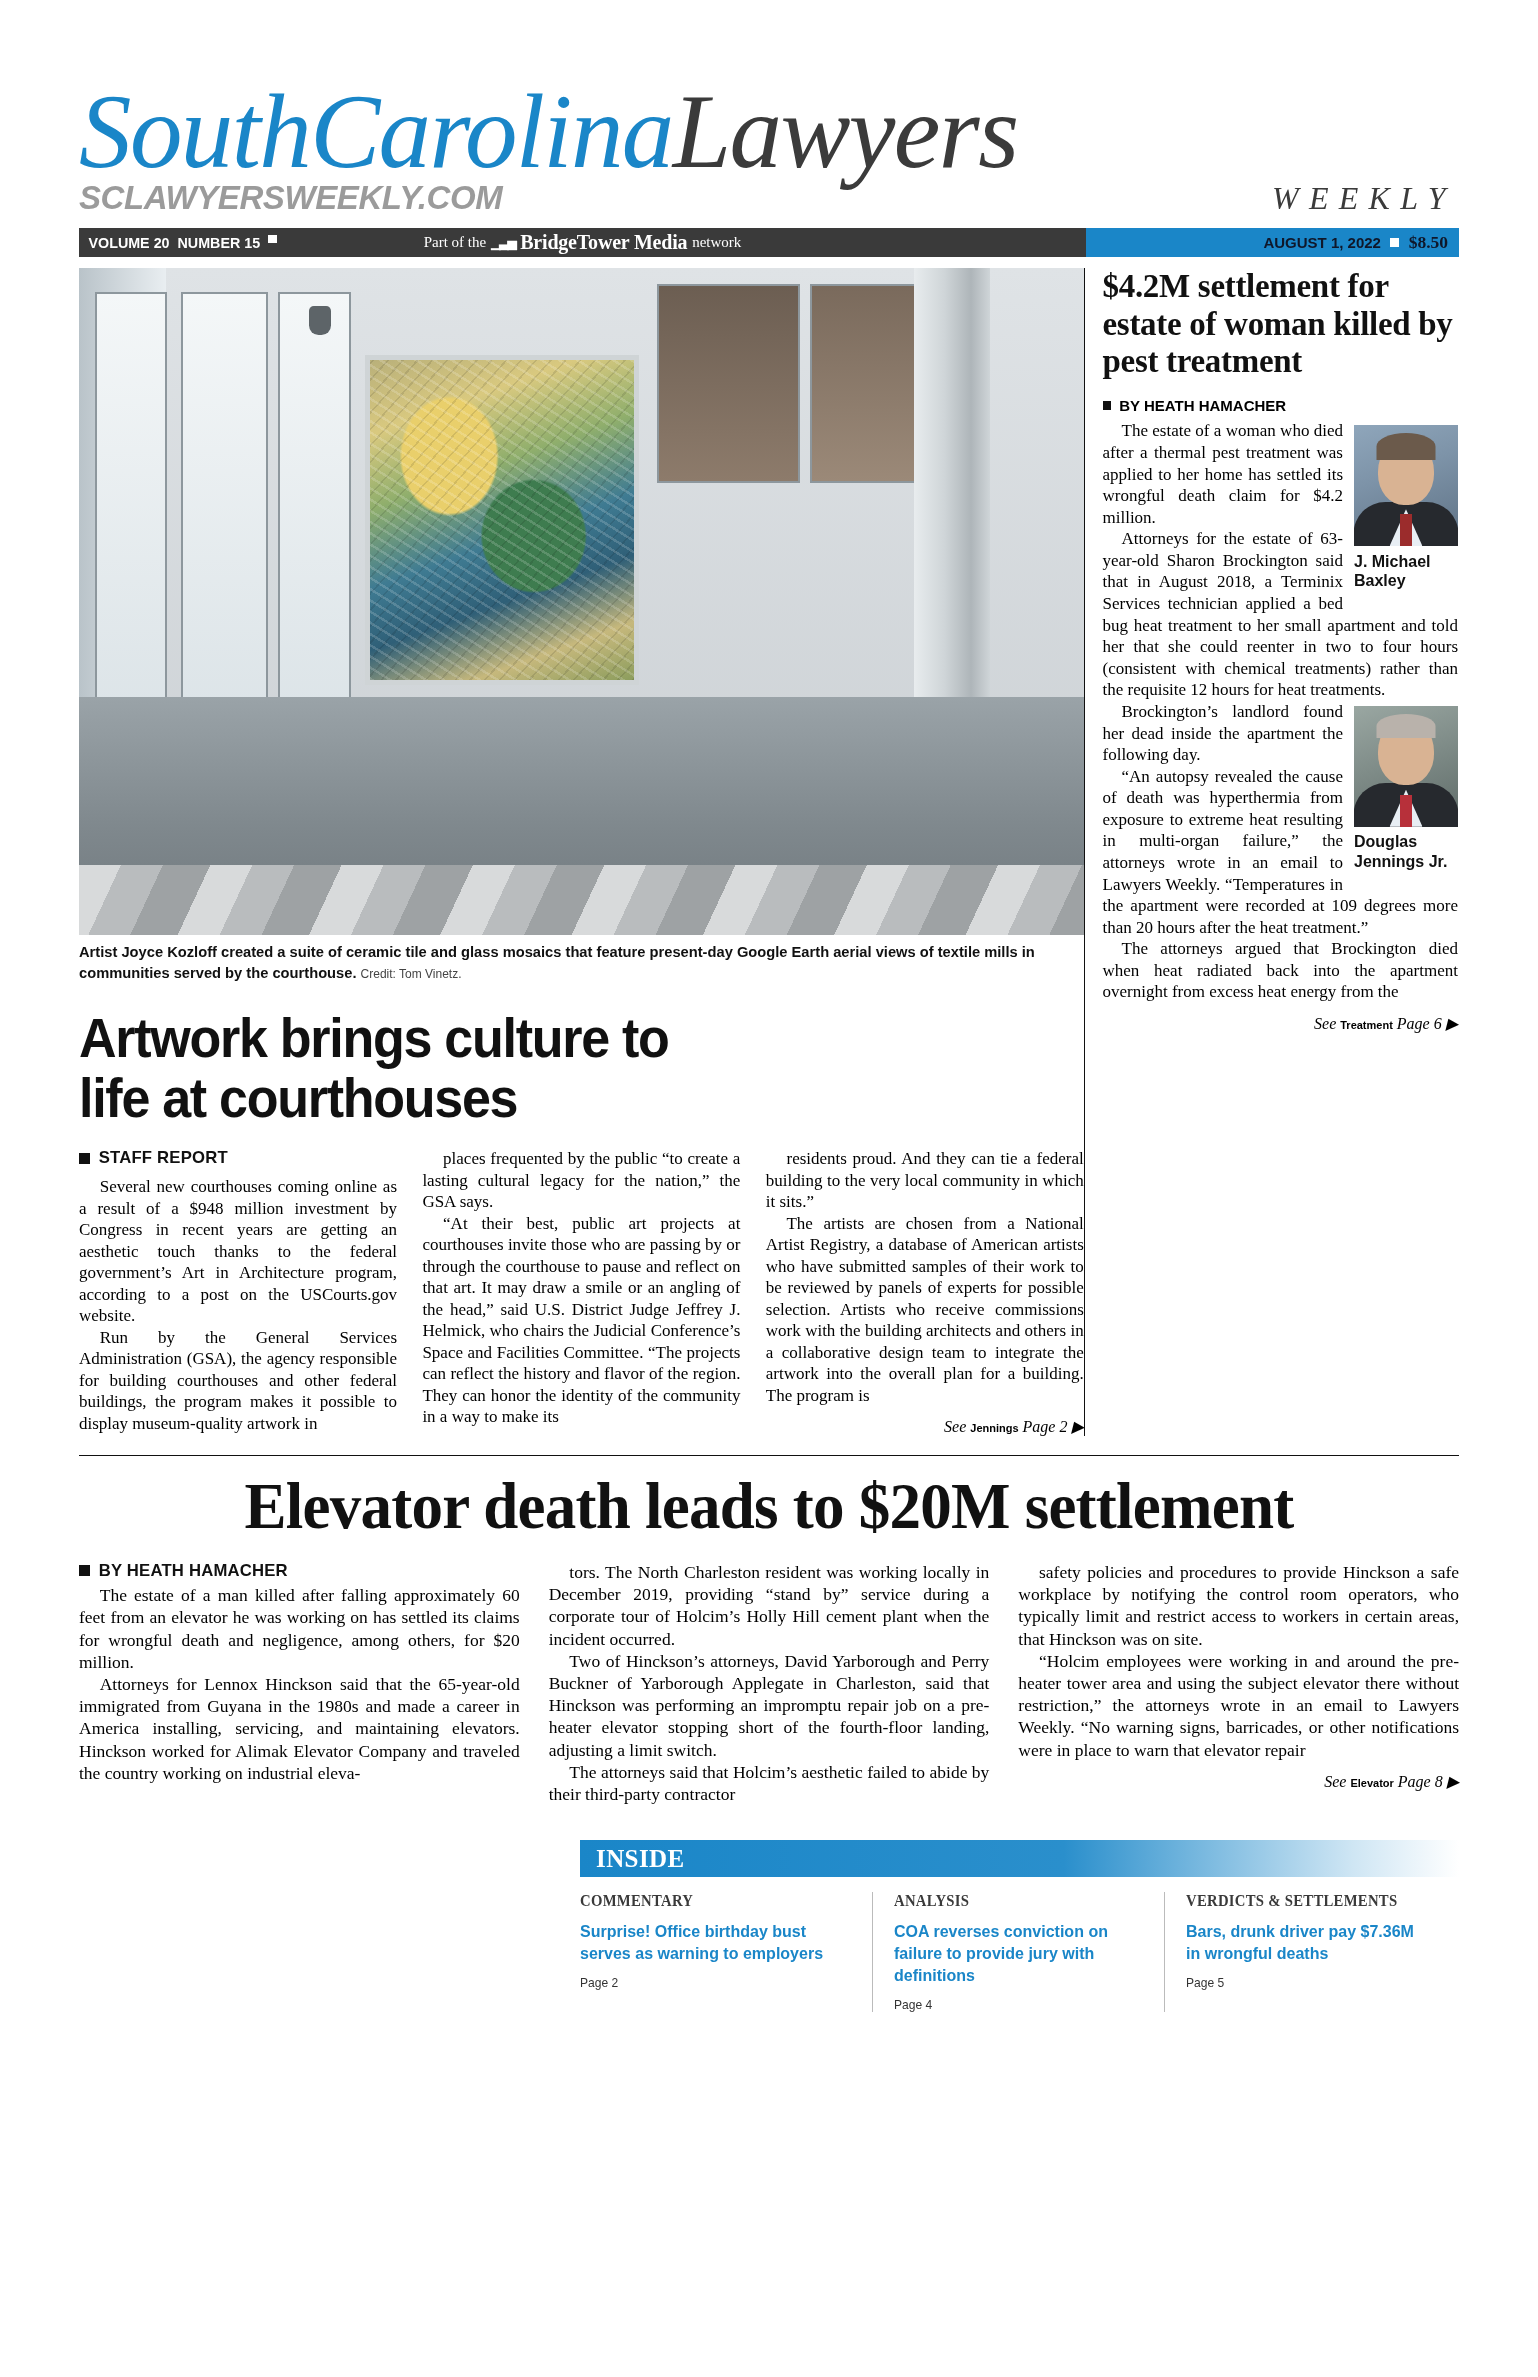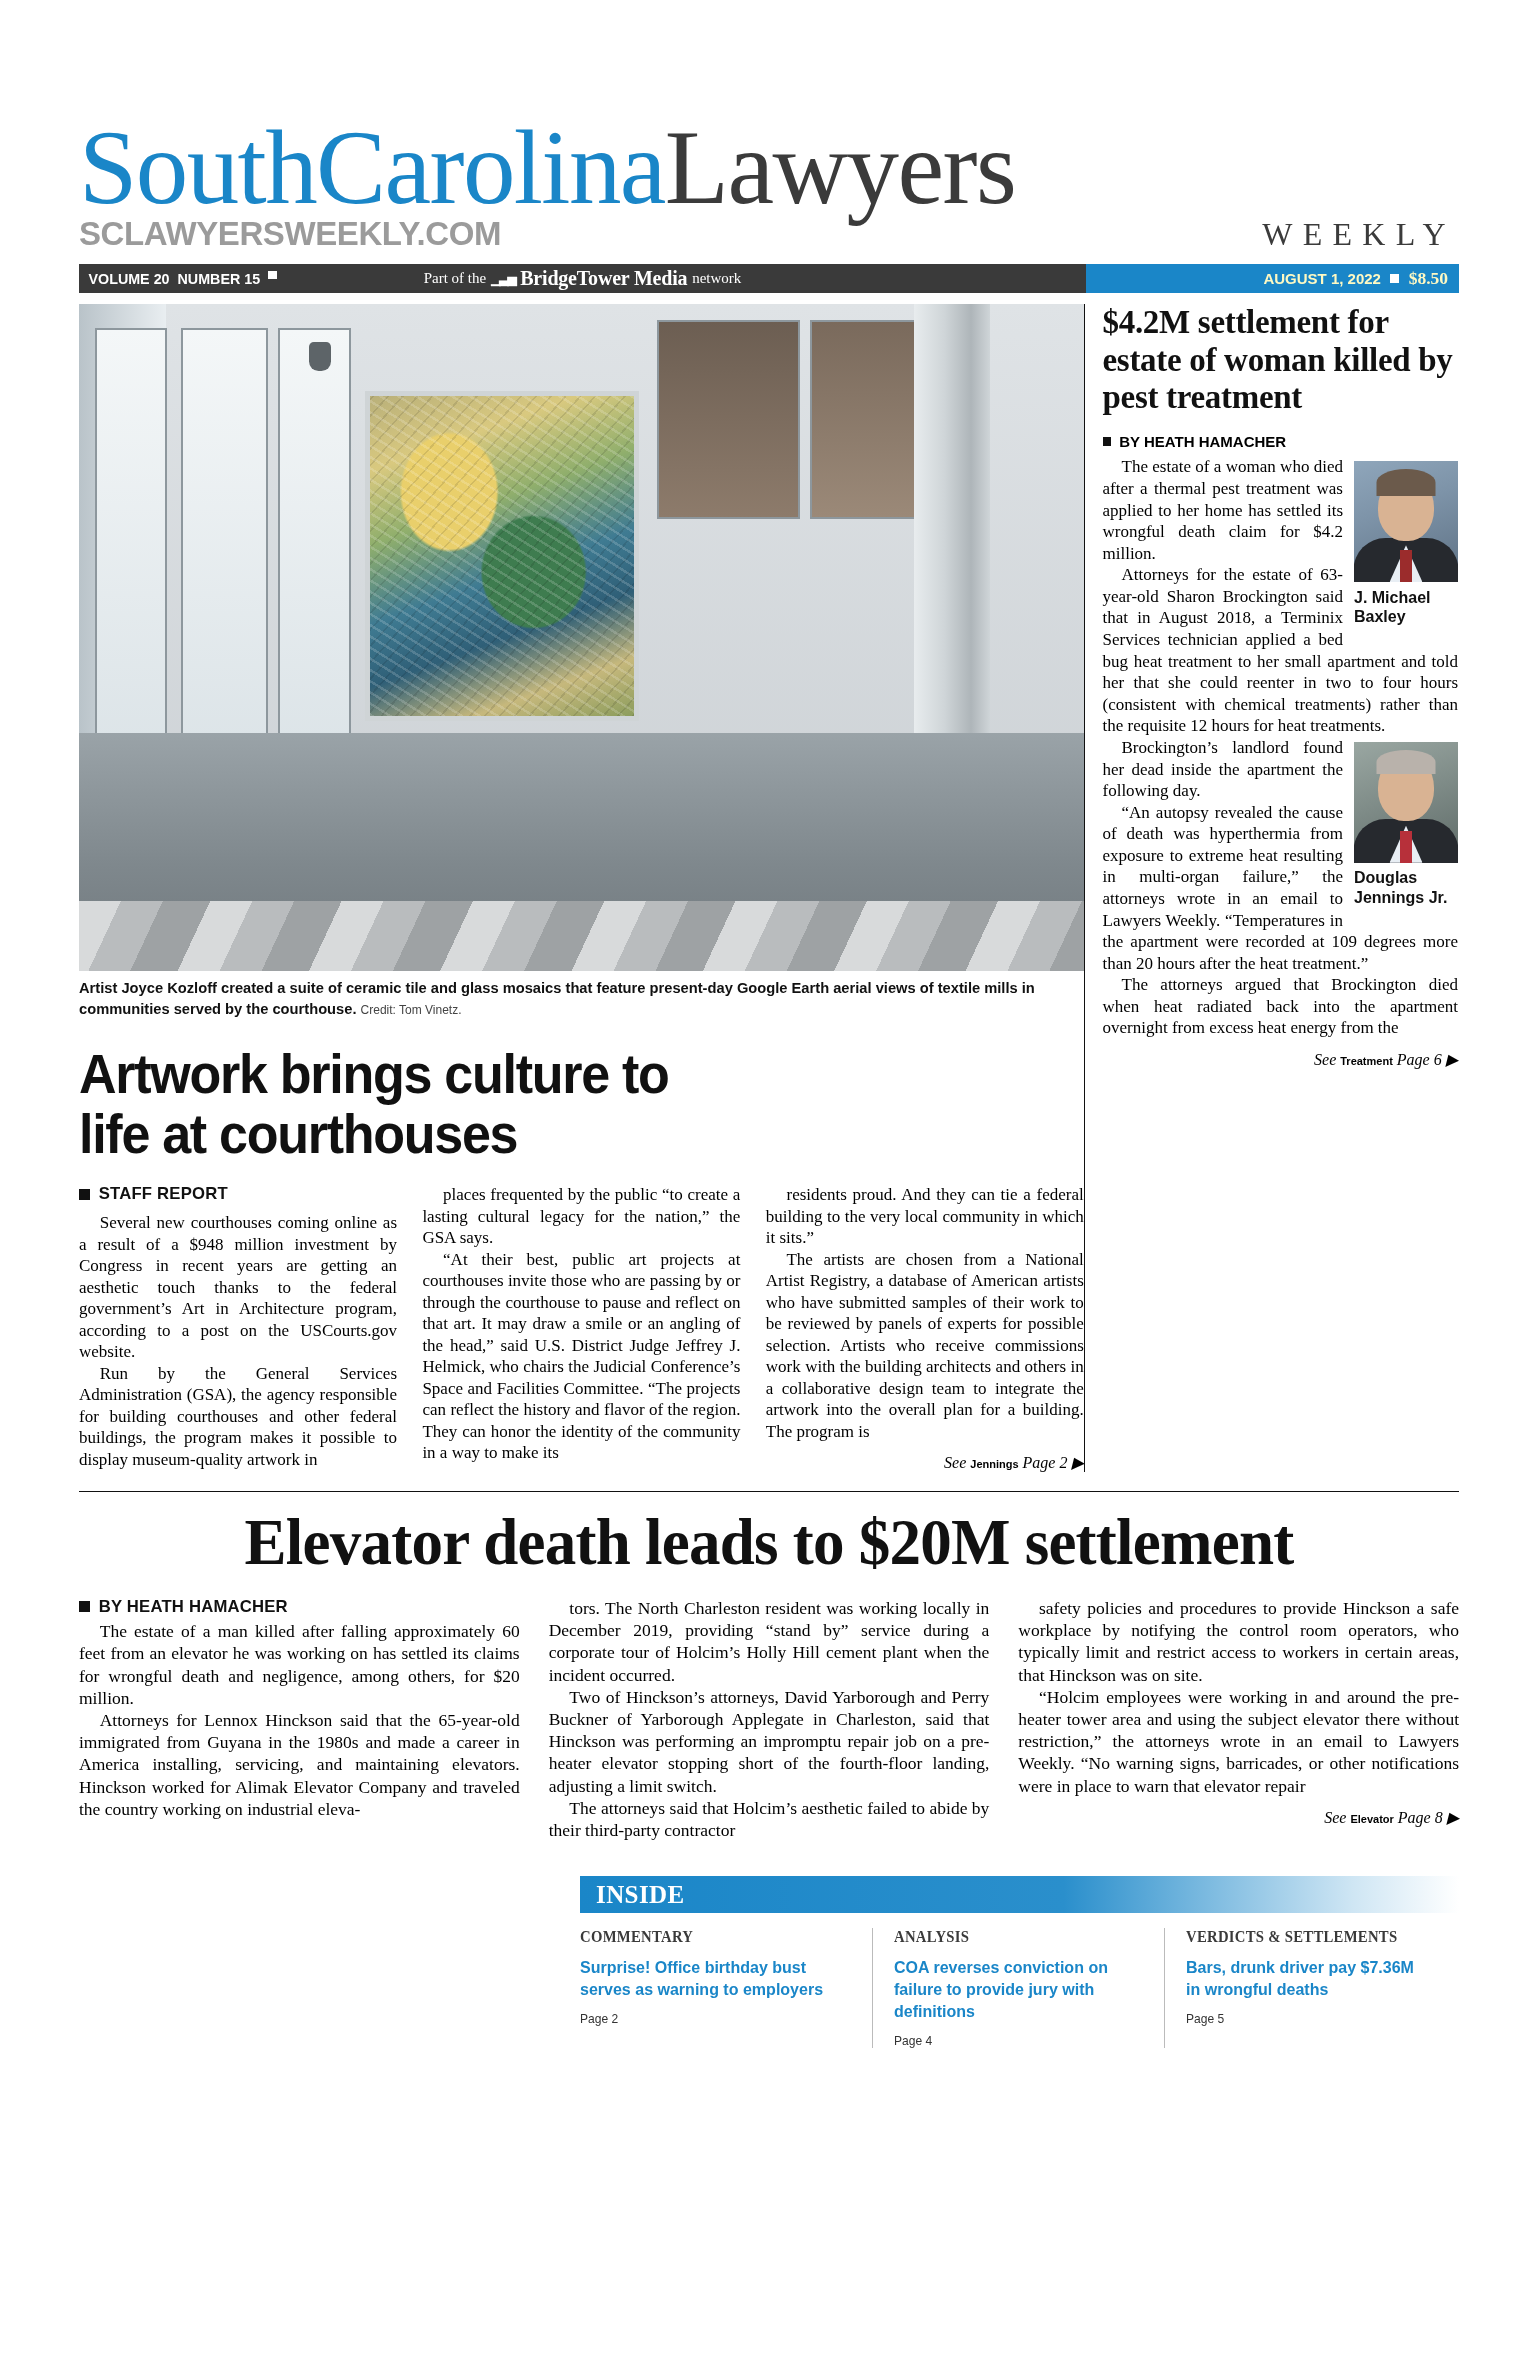--- a/index.html
+++ b/index.html
@@ -4,21 +4,21 @@
 <style>
   * { box-sizing: border-box; margin: 0; padding: 0; }
   html, body {
     width: 1538px; height: 2377px;
     background: #ffffff;
     font-family: "Liberation Serif", serif;
   }
   .page { position: relative; width: 1538px; height: 2377px; padding: 0; background:#fff; }
 
   
-  .masthead { padding: 115px 79px 0 79px; }
+  .masthead { padding: 79px 79px 0 79px; font-style: italic; }
   .logo-row { display: flex; align-items: flex-end; justify-content: space-between; }
   .logo-left { position: relative; }
   .logo-title {
     font-family: "Liberation Serif", serif;
     font-size: 105px; line-height: 1.0; letter-spacing: -1.6px;
     white-space: nowrap;
   }
   .logo-sc { color: #1a86c8; font-weight: 400; }
   .logo-law { color: #3b3b3b; font-weight: 400; }
   .logo-url {
@@ -50,21 +50,21 @@
   .sq { display:inline-block; width:8.7px; height:8.7px; background:#fff; }
   .sq-dark { background:#111; }
   .volbar-net {
     position:absolute; left:0; right:0; text-align:center;
     font-family:"Liberation Serif", serif; font-size:15px; color:#fff;
     display:flex; align-items:center; justify-content:center; gap:4.8px;
   }
   .bt-logo { font-family:"Liberation Serif",serif; font-weight:700; font-size:20px; letter-spacing:-0.2px;text-align:right; }
   .bt-bars { display:inline-block; font-size:12.7px; letter-spacing:-1.6px; }
   .volbar-right {
-    background: #1a86c8; color:#fef9c3; width: 373px;
+    background: #1a86c8; color:#0f172a; width: 373px;
     display:flex; align-items:center; justify-content:flex-end; gap:9.5px;
     padding-right: 11px; font-size: 15px; font-weight:700;
   }
   .price { font-family:"Liberation Serif", serif; font-size: 17.5px; font-weight:700; }
 
   
   .content { margin: 11px 79px 0 79px; display:flex; gap: 0; }
   .left-col { width: 1005px; }
   .right-col { width: 374px; border-left: 1.6px solid #111; padding-left: 17.5px; margin-left: 0;}
 

